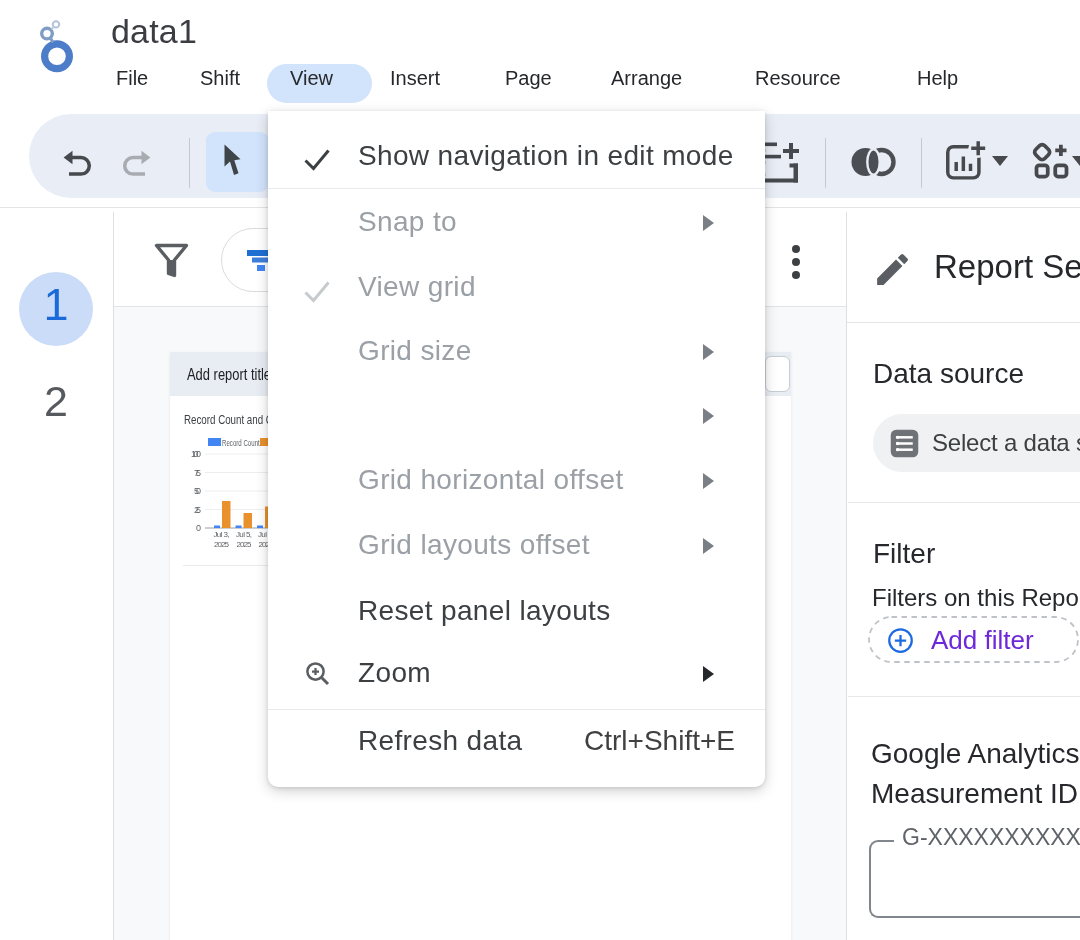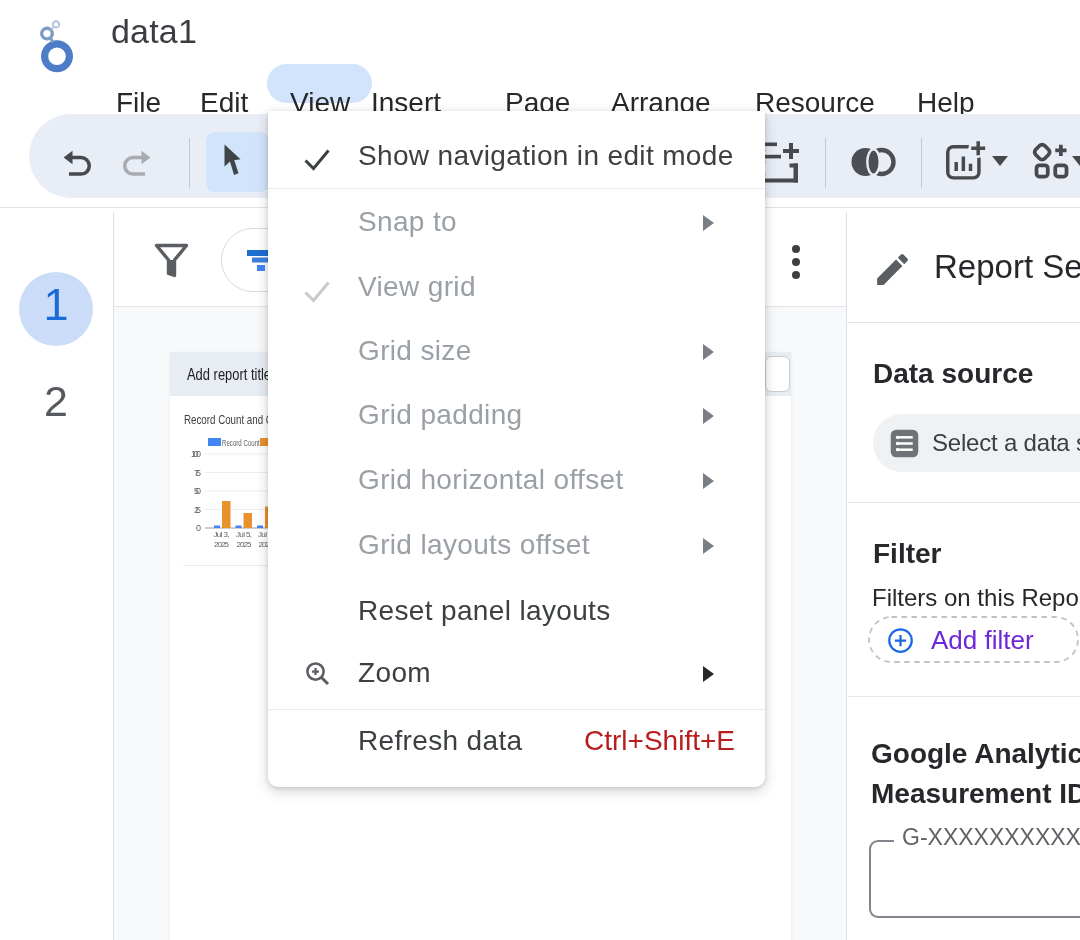--- a/index.html
+++ b/index.html
@@ -2,21 +2,21 @@
 <html><head>
 <meta charset="utf-8">
 <style>
 * { margin:0; padding:0; box-sizing:border-box; }
 html,body { width:1080px; height:940px; overflow:hidden; background:#fff;
   font-family:"Liberation Sans", sans-serif; }
 .abs { position:absolute; }
 #stage { position:relative; width:1080px; height:672px; }
 
 #title { left:111px; top:12px; letter-spacing:0.9px; font-size:34px; color:#3b3d42; letter-spacing:0.2px; }
-.mi { top:67px; font-size:28px; color:#26282c;margin-top:20px; }
+.mi { top:67px; font-size:20px; color:#26282c; }
 #viewpill { left:267px; top:64px; width:105px; height:39px; background:#d2e3fc; border-radius:20px; }
 
 #tbar { left:29px; top:114px; width:1051px; height:84px; background:#e9edf6; border-radius:42px 0 0 42px; }
 #tline { left:0; top:207px; width:1080px; height:1px; background:#e2e4e8; }
 .tdiv { top:138px; width:1px; height:50px; background:#c6cace; }
 #selbox { left:206px; top:132px; width:63px; height:60px; background:#d2e3fc; border-radius:9px; }
 
 #vline-left { left:113px; top:212px; width:1px; height:728px; background:#dcdfe3; }
 #vline-right { left:846px; top:212px; width:1px; height:728px; background:#dcdfe3; }
 #frow-line { left:114px; top:306px; width:732px; height:1px; background:#e2e4e8; }
@@ -32,52 +32,52 @@
 #rtitle { position:absolute; left:17px; top:13px; font-size:17px; color:#202124; transform:scaleX(0.76); transform-origin:0 0; white-space:nowrap; }
 
 #chart { position:absolute; left:14px; top:60px; width:430px; }
 #ctitle { font-size:13px; color:#3c4043; transform:scaleX(0.75); transform-origin:0 0; white-space:nowrap; }
 
 #rpanel { left:847px; top:208px; width:233px; height:732px; background:#fff; }
 .rp { position:absolute; white-space:nowrap; }
 #rp-hline { left:0; top:114px; width:233px; height:1px; background:#e2e4e8; }
 #rp-sep1 { left:1px; top:294px; width:232px; height:1px; background:#e7e8ea; }
 #rp-sep2 { left:1px; top:488px; width:232px; height:1px; background:#e7e8ea; }
-.rp-h { font-size:28px; color:#26282c; font-weight:bold; }
+.rp-h { font-size:28px; color:#26282c; font-weight:normal; }
 #dspill { left:26px; top:206px; width:240px; height:58px; background:#eff1f3; border-radius:29px; }
 #addfilter { left:21px; top:408px; width:211px; height:47px; }
 #gainput { left:22px; top:632px; width:280px; height:78px; border:2px solid #80868b; border-radius:9px; border-right:none; }
 #galabel { left:47px; top:616px; font-size:23px; color:#5f6368; background:#fff; padding:0 8px; }
 
 #menu { left:268px; top:111px; width:497px; height:676px; background:#fff; border-radius:0 0 10px 10px;
   box-shadow:0 4px 14px rgba(0,0,0,0.18), 0 1px 4px rgba(0,0,0,0.12); }
 .mitem { position:absolute; left:90px; font-size:28px; color:#3c4043; white-space:nowrap; letter-spacing:0.35px; }
 .mgray { color:#9aa0a6; }
 .marrow { position:absolute; left:435px; width:0; height:0; border-left:11px solid #7a7f85; border-top:8.5px solid transparent; border-bottom:8.5px solid transparent; margin-top:1px; }
 .msep { position:absolute; left:0; width:497px; height:1px; background:#e8eaed; }
-.mshort { position:absolute; right:30px; font-size:28px; color:#b91c1c; }
+.mshort { position:absolute; right:30px; font-size:28px; color:#404040; }
 svg { display:block; }
 </style>
 </head>
 <body>
 <div id="stage">
 
   <svg class="abs" style="left:38px;top:17px" width="40" height="58" viewBox="0 0 40 58">
     <circle cx="19" cy="39.3" r="12.4" fill="none" stroke="#4d7cc9" stroke-width="7.2"></circle>
     <circle cx="9" cy="16.6" r="5.3" fill="none" stroke="#7f9cc4" stroke-width="3.4"></circle>
     <circle cx="18" cy="7.4" r="3.2" fill="none" stroke="#b3c3d8" stroke-width="2"></circle>
     <line x1="12.5" y1="21" x2="15" y2="25.5" stroke="#7f9cc4" stroke-width="3"></line>
     <line x1="13.2" y1="12.4" x2="15.2" y2="10.4" stroke="#b3c3d8" stroke-width="2"></line>
   </svg>
   <div class="abs" id="title">data1</div>
   <div class="abs" id="viewpill"></div>
   <div class="abs mi" style="left:116px">File</div>
-  <div class="abs mi" style="left:200px">Edit</div>
+  <div class="abs mi" style="left:200px">Shift</div>
   <div class="abs mi" style="left:290px">View</div>
-  <div class="abs mi" style="left:371px">Insert</div>
+  <div class="abs mi" style="left:390px">Insert</div>
   <div class="abs mi" style="left:505px">Page</div>
   <div class="abs mi" style="left:611px">Arrange</div>
   <div class="abs mi" style="left:755px">Resource</div>
   <div class="abs mi" style="left:917px">Help</div>
 
   <div class="abs" id="tbar"></div>
   <div class="abs" id="selbox"></div>
   <svg class="abs" style="left:61px;top:150px" width="32" height="26" viewBox="0 0 32 26">
     <path d="M6 7.5 H20 a8.3 8.3 0 0 1 0 16.6 H8" fill="none" stroke="#46494d" stroke-width="3.5"></path>
     <path d="M11.5 0.8 L2.6 7.5 L11.5 14.2 Z" fill="#46494d"></path>
@@ -247,21 +247,20 @@
     <div class="mitem" style="top:29px">Show navigation in edit mode</div>
     <div class="msep" style="top:77px"></div>
     <div class="mitem mgray" style="top:95px">Snap to</div>
     <div class="marrow" style="top:103px"></div>
     <svg class="abs" style="left:35px;top:169px" width="28" height="24" viewBox="0 0 28 24">
       <path d="M2.5 12.5l8 8L25.5 2.5" fill="none" stroke="#c6cacd" stroke-width="3"></path>
     </svg>
     <div class="mitem mgray" style="top:160px">View grid</div>
     <div class="mitem mgray" style="top:224px">Grid size</div>
     <div class="marrow" style="top:232px"></div>
-    <div class="mitem mgray" style="top:288px">Grid padding</div>
     <div class="marrow" style="top:296px"></div>
     <div class="mitem mgray" style="top:353px">Grid horizontal offset</div>
     <div class="marrow" style="top:361px"></div>
     <div class="mitem mgray" style="top:418px">Grid layouts offset</div>
     <div class="marrow" style="top:426px"></div>
     <div class="mitem" style="top:484px">Reset panel layouts</div>
     <svg class="abs" style="left:35px;top:548px" width="30" height="30" viewBox="0 0 24 24">
       <circle cx="10" cy="10" r="6.5" fill="none" stroke="#5a5e63" stroke-width="2"></circle>
       <path d="M7.2 10h5.6M10 7.2v5.6" stroke="#5a5e63" stroke-width="1.8"></path>
       <path d="M15 15l5 5" stroke="#5a5e63" stroke-width="2.4"></path>

